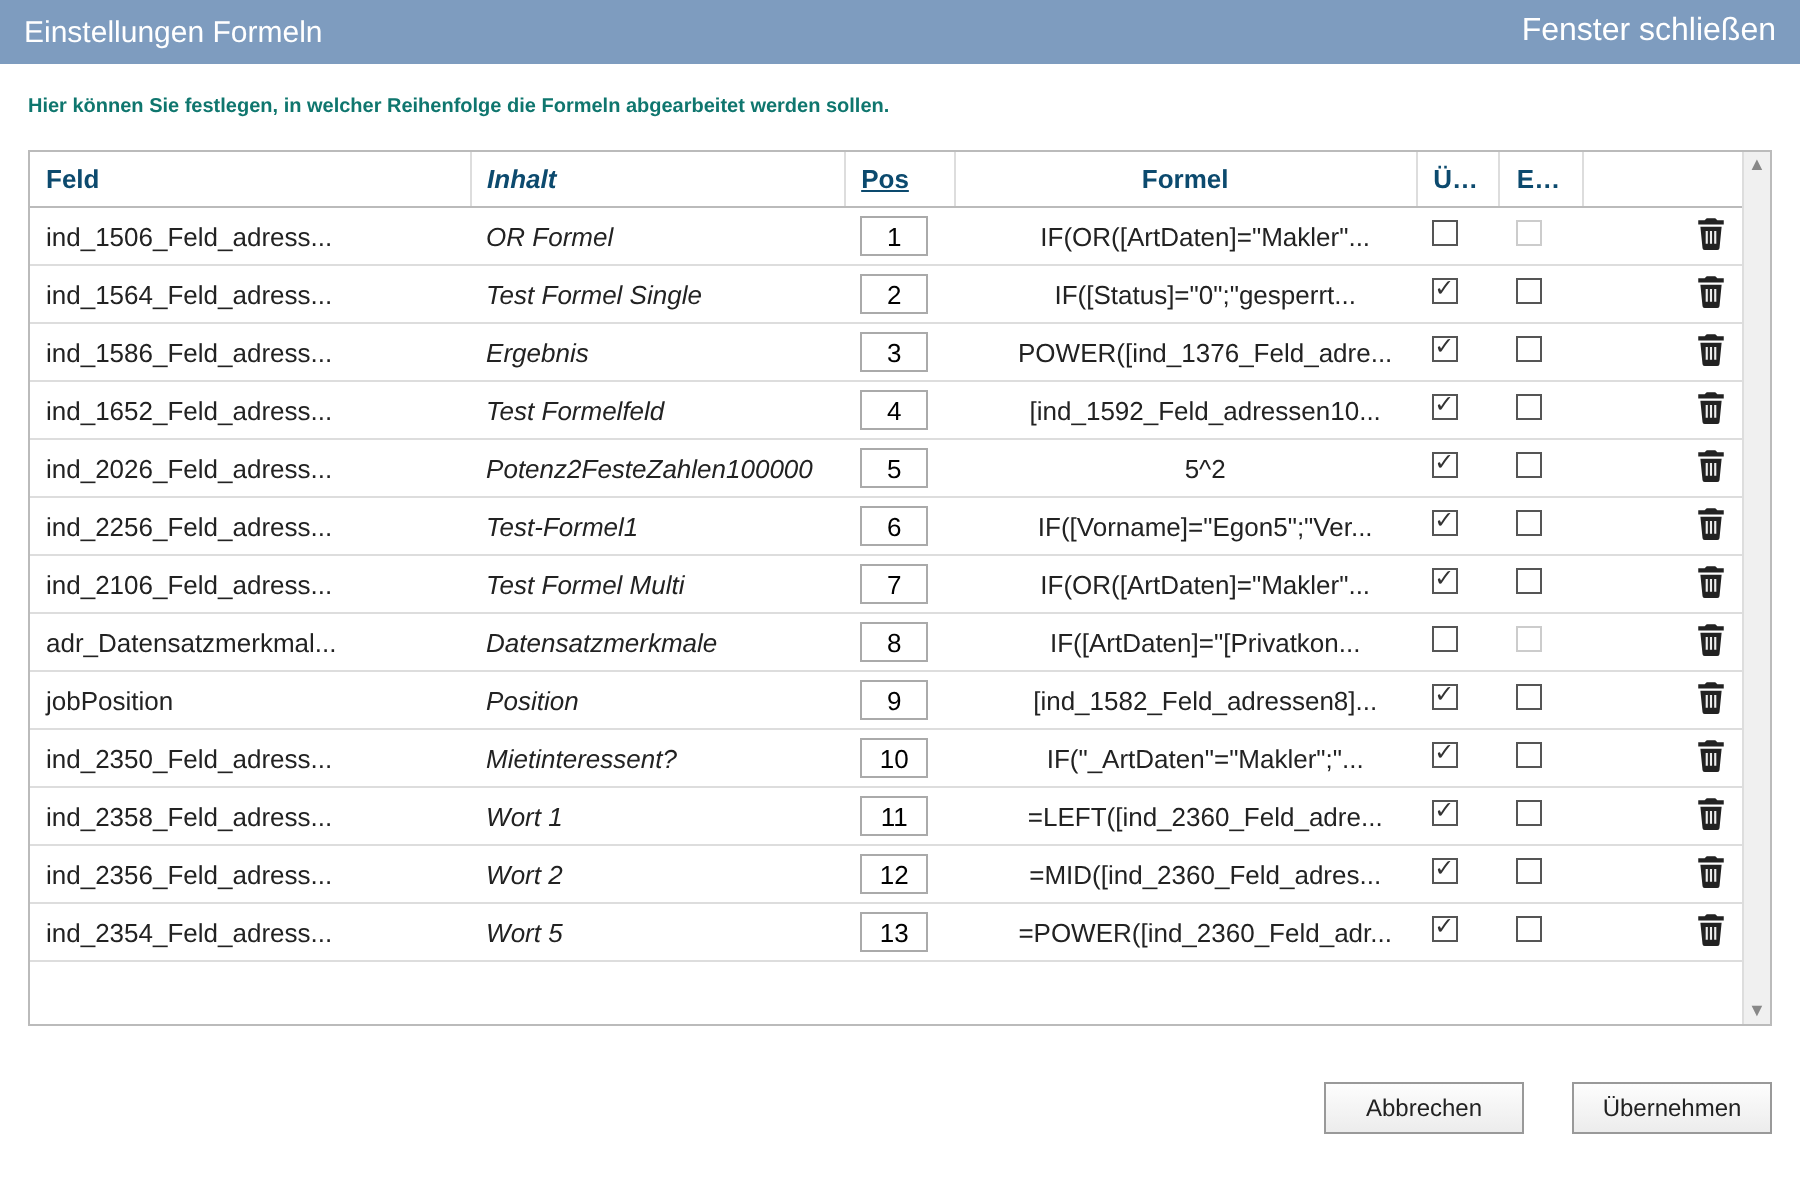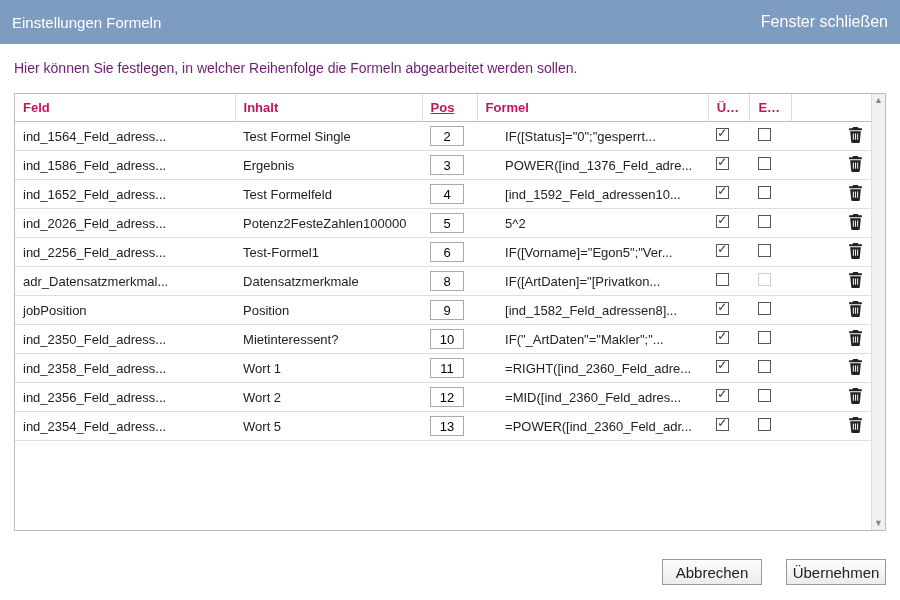--- a/index.html
+++ b/index.html
@@ -8,39 +8,40 @@
     font-size: 13px;
     color: #333;
     background: #fff;
     width: 900px;
     height: 600px;
     overflow: hidden;
   }
   .titlebar {
     background: #7e9cbf;
     color: #fff;
-    height: 44px;
+    height: 32px;
     display: flex;
     align-items: center;
     justify-content: space-between;
     padding: 0 12px;
     font-size: 15px;
   }
   .titlebar .close {
     font-size: 16px;
     cursor: pointer;
   }
   .content {
     padding: 14px;
   }
   .desc {
-    font-size: 14px;
+    font-size: 10px;
     line-height: 1.5;
     margin-bottom: 14px;
-    color: #701a75;
+    color: #0f766e;
+    font-weight: bold;
   }
   .table-wrap {
     border: 1px solid #bbb;
     height: 438px;
     position: relative;
     display: flex;
   }
   .table-scroll {
     flex: 1;
     overflow-y: auto;
@@ -51,40 +52,40 @@
     table-layout: fixed;
   }
   thead th {
     text-align: left;
     font-weight: bold;
     font-size: 13px;
     padding: 6px 8px;
     border-bottom: 1px solid #bbb;
     border-right: 1px solid #ddd;
     background: #fff;
-    color: #be185d;
+    color: #0c4a6e;
     white-space: nowrap;
     overflow: hidden;
     text-overflow: ellipsis;
   }
   thead th:last-child { border-right: none; }
   tbody td {
     padding: 4px 8px;
     border-bottom: 1px solid #ddd;
     font-size: 13px;
     color: #222;
     white-space: nowrap;
     overflow: hidden;
     vertical-align: middle;
     height: 24px;
   }
   .col-feld   { width: 200px; }
-  .col-inhalt { width: 170px; }
+  .col-inhalt { width: 170px; font-style: italic; }
   .col-pos    { width: 50px; text-decoration: underline; }
-  .col-formel { width: 210px; }
+  .col-formel { width: 210px; text-align: center; }
   .col-chk    { width: 38px; }
   .col-del    { width: 72px; text-align: right; }
 
   .pos-input {
     width: 34px;
     height: 20px;
     border: 1px solid #aaa;
     text-align: center;
     font-size: 13px;
     background: #fff;
@@ -139,21 +140,21 @@
     padding: 14px;
     display: flex;
     justify-content: flex-end;
     gap: 24px;
   }
   .btn {
     min-width: 100px;
     height: 26px;
     border: 1px solid #999;
     background: linear-gradient(#fdfdfd,#ececec);
-    font-size: 15px;
+    font-size: 12px;
     color: #222;
     cursor: pointer;
     font-family: inherit;
   }
 </style>
 </head>
 <body>
 
 <div class="titlebar">
   <span>Einstellungen Formeln</span>
@@ -174,20 +175,32 @@
             <th class="col-inhalt">Inhalt</th>
             <th class="col-pos">Pos</th>
             <th class="col-formel">Formel</th>
             <th class="col-chk">Übe...</th>
             <th class="col-chk">Edit...</th>
             <th class="col-del"></th>
           </tr>
         </thead>
         <tbody id="tbody">
             <tr>
+              <td class="col-feld">ind_1506_Feld_adress...</td>
+              <td class="col-inhalt">OR Formel</td>
+              <td class="col-pos"><input class="pos-input" value="1" style=""></td>
+              <td class="col-formel formel-cell">IF(OR([ArtDaten]="Makler"...</td>
+              <td class="col-chk"><span class="chk"></span></td>
+              <td class="col-chk"><span class="chk disabled"></span></td>
+              <td class="col-del"><span class="trash"><svg viewBox="0 0 14 16">
+                    <path fill="#222" d="M2 5h10l-1 10a1 1 0 0 1-1 1H4a1 1 0 0 1-1-1L2 5zm3-4h4l1 1h3v2H1V2h3l1-1z"></path>
+                    <path stroke="#eee" stroke-width="1" d="M5 7v6M7 7v6M9 7v6"></path>
+                  </svg></span></td>
+            </tr>
+            <tr>
               <td class="col-feld">ind_1564_Feld_adress...</td>
               <td class="col-inhalt">Test Formel Single</td>
               <td class="col-pos"><input class="pos-input" value="2" style=""></td>
               <td class="col-formel formel-cell">IF([Status]="0";"gesperrt...</td>
               <td class="col-chk"><span class="chk checked"></span></td>
               <td class="col-chk"><span class="chk"></span></td>
               <td class="col-del"><span class="trash"><svg viewBox="0 0 14 16">
                     <path fill="#222" d="M2 5h10l-1 10a1 1 0 0 1-1 1H4a1 1 0 0 1-1-1L2 5zm3-4h4l1 1h3v2H1V2h3l1-1z"></path>
                     <path stroke="#eee" stroke-width="1" d="M5 7v6M7 7v6M9 7v6"></path>
                   </svg></span></td>
@@ -234,20 +247,32 @@
               <td class="col-pos"><input class="pos-input" value="6" style=""></td>
               <td class="col-formel formel-cell">IF([Vorname]="Egon5";"Ver...</td>
               <td class="col-chk"><span class="chk checked"></span></td>
               <td class="col-chk"><span class="chk"></span></td>
               <td class="col-del"><span class="trash"><svg viewBox="0 0 14 16">
                     <path fill="#222" d="M2 5h10l-1 10a1 1 0 0 1-1 1H4a1 1 0 0 1-1-1L2 5zm3-4h4l1 1h3v2H1V2h3l1-1z"></path>
                     <path stroke="#eee" stroke-width="1" d="M5 7v6M7 7v6M9 7v6"></path>
                   </svg></span></td>
             </tr>
             <tr>
+              <td class="col-feld">ind_2106_Feld_adress...</td>
+              <td class="col-inhalt">Test Formel Multi</td>
+              <td class="col-pos"><input class="pos-input" value="7" style=""></td>
+              <td class="col-formel formel-cell">IF(OR([ArtDaten]="Makler"...</td>
+              <td class="col-chk"><span class="chk checked"></span></td>
+              <td class="col-chk"><span class="chk"></span></td>
+              <td class="col-del"><span class="trash"><svg viewBox="0 0 14 16">
+                    <path fill="#222" d="M2 5h10l-1 10a1 1 0 0 1-1 1H4a1 1 0 0 1-1-1L2 5zm3-4h4l1 1h3v2H1V2h3l1-1z"></path>
+                    <path stroke="#eee" stroke-width="1" d="M5 7v6M7 7v6M9 7v6"></path>
+                  </svg></span></td>
+            </tr>
+            <tr>
               <td class="col-feld">adr_Datensatzmerkmal...</td>
               <td class="col-inhalt">Datensatzmerkmale</td>
               <td class="col-pos"><input class="pos-input" value="8" style=""></td>
               <td class="col-formel formel-cell">IF([ArtDaten]="[Privatkon...</td>
               <td class="col-chk"><span class="chk"></span></td>
               <td class="col-chk"><span class="chk disabled"></span></td>
               <td class="col-del"><span class="trash"><svg viewBox="0 0 14 16">
                     <path fill="#222" d="M2 5h10l-1 10a1 1 0 0 1-1 1H4a1 1 0 0 1-1-1L2 5zm3-4h4l1 1h3v2H1V2h3l1-1z"></path>
                     <path stroke="#eee" stroke-width="1" d="M5 7v6M7 7v6M9 7v6"></path>
                   </svg></span></td>
@@ -273,21 +298,21 @@
               <td class="col-chk"><span class="chk"></span></td>
               <td class="col-del"><span class="trash"><svg viewBox="0 0 14 16">
                     <path fill="#222" d="M2 5h10l-1 10a1 1 0 0 1-1 1H4a1 1 0 0 1-1-1L2 5zm3-4h4l1 1h3v2H1V2h3l1-1z"></path>
                     <path stroke="#eee" stroke-width="1" d="M5 7v6M7 7v6M9 7v6"></path>
                   </svg></span></td>
             </tr>
             <tr>
               <td class="col-feld">ind_2358_Feld_adress...</td>
               <td class="col-inhalt">Wort 1</td>
               <td class="col-pos"><input class="pos-input" value="11" style=""></td>
-              <td class="col-formel formel-cell">=RIGHT([ind_2360_Feld_adre...</td>
+              <td class="col-formel formel-cell">=LEFT([ind_2360_Feld_adre...</td>
               <td class="col-chk"><span class="chk checked"></span></td>
               <td class="col-chk"><span class="chk"></span></td>
               <td class="col-del"><span class="trash"><svg viewBox="0 0 14 16">
                     <path fill="#222" d="M2 5h10l-1 10a1 1 0 0 1-1 1H4a1 1 0 0 1-1-1L2 5zm3-4h4l1 1h3v2H1V2h3l1-1z"></path>
                     <path stroke="#eee" stroke-width="1" d="M5 7v6M7 7v6M9 7v6"></path>
                   </svg></span></td>
             </tr>
             <tr>
               <td class="col-feld">ind_2356_Feld_adress...</td>
               <td class="col-inhalt">Wort 2</td>

